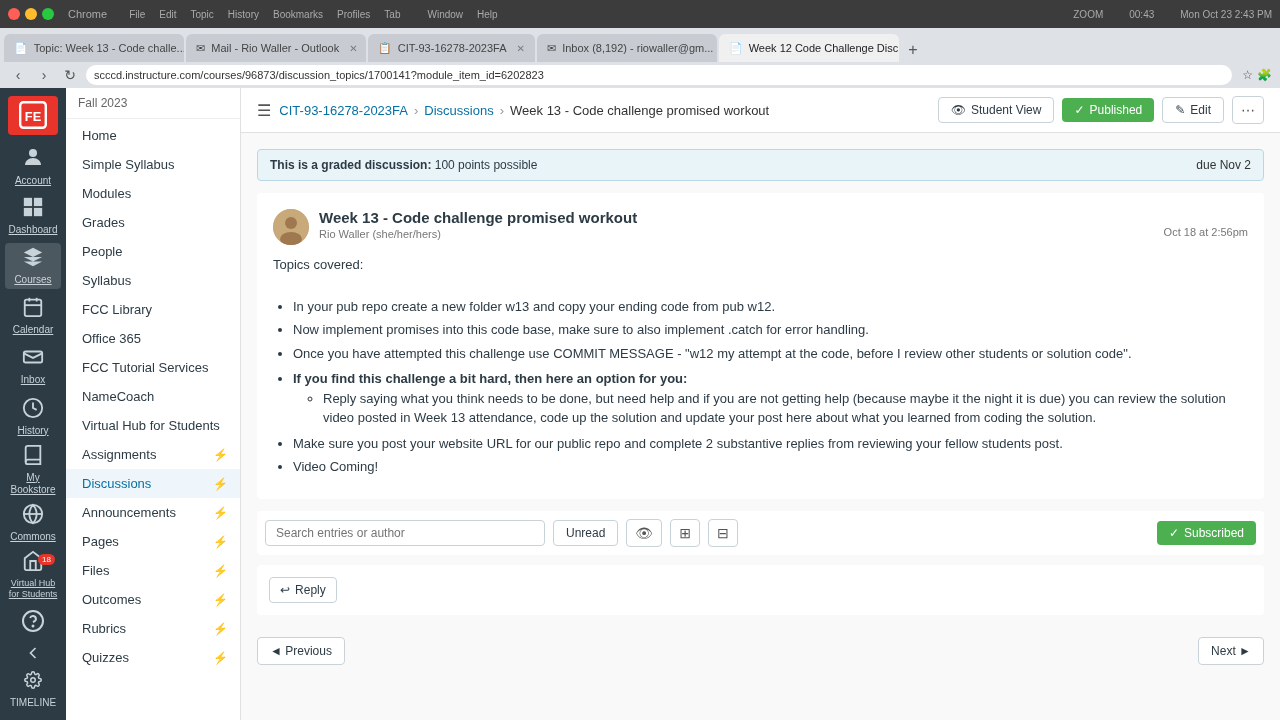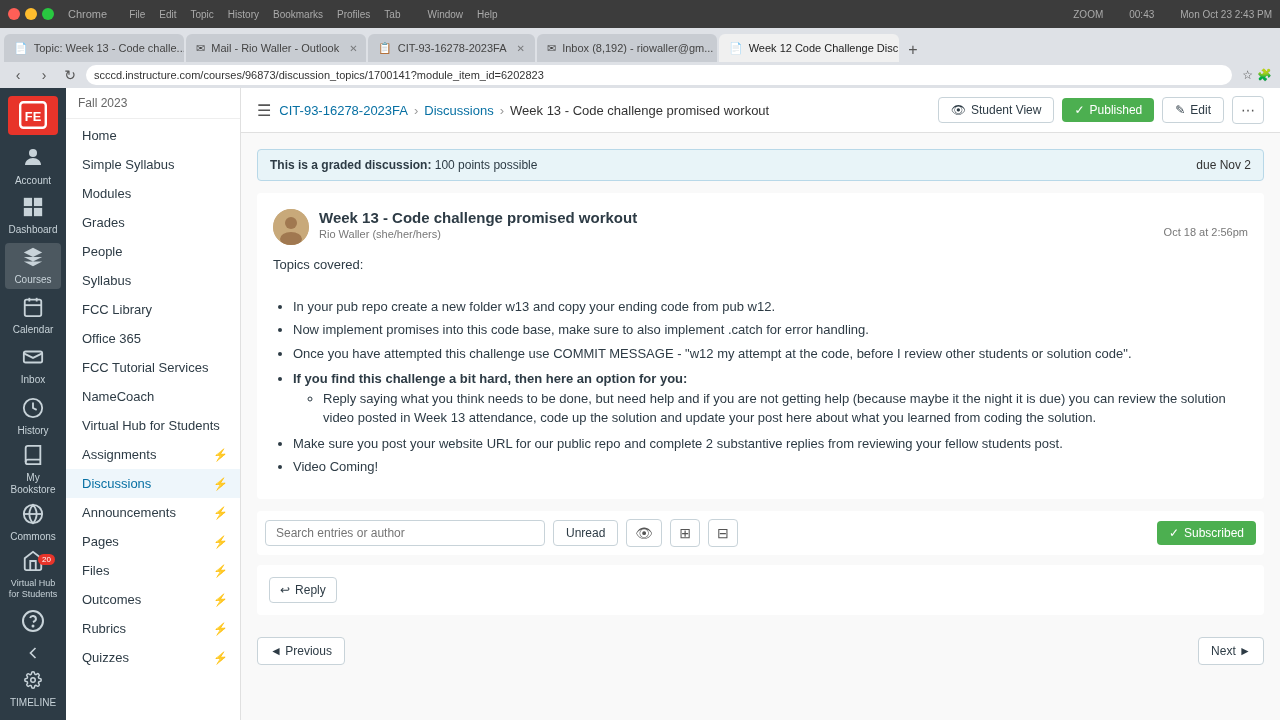--- a/index.html
+++ b/index.html
@@ -29,21 +29,21 @@
     
     .app-layout { display: flex; height: 632px; background: #fff; }
 
     
     .sidebar-left { width: 66px; background: #2d3b45; display: flex; flex-direction: column; align-items: center; padding: 8px 0; gap: 4px; flex-shrink: 0; }
     .sidebar-logo { width: 50px; height: 50px; background: #e8342a; border-radius: 4px; display: flex; align-items: center; justify-content: center; margin-bottom: 4px; }
     .sidebar-logo svg { width: 32px; height: 32px; fill: white; }
     .sidebar-item { width: 56px; height: 60px; display: flex; flex-direction: column; align-items: center; justify-content: center; gap: 3px; cursor: pointer; border-radius: 4px; color: #c8d3d9; text-decoration: none; }
     .sidebar-item.active { background: rgba(255,255,255,0.15); }
     .sidebar-item-icon { font-size: 20px; line-height: 1; }
-    .sidebar-item-label { font-size: 10px; text-align: center; line-height: 1.2; }
+    .sidebar-item-label { font-size: 10px; text-align: center; line-height: 1.2; text-decoration: underline; }
     .sidebar-bottom-icon { width: 36px; height: 36px; display: flex; align-items: center; justify-content: center; cursor: pointer; color: #c8d3d9; border-radius: 4px; font-size: 18px; }
 
     
     .sidebar-secondary { width: 175px; background: #fff; border-right: 1px solid #e0e0e0; overflow-y: auto; flex-shrink: 0; }
     .sidebar-secondary-header { padding: 8px 12px; font-size: 12px; color: #666; border-bottom: 1px solid #eee; }
     .sidebar-nav-item { padding: 7px 12px 7px 16px; font-size: 13px; color: #2d3b45; cursor: pointer; display: flex; align-items: center; justify-content: space-between; }
     .sidebar-nav-item.active { background: #eef6fb; color: #0770a3; }
     .sidebar-nav-section { padding: 2px 0; }
 
     
@@ -274,21 +274,21 @@
         <svg width="22" height="22" viewBox="0 0 24 24" fill="none" stroke="#c8d3d9" stroke-width="2">
             <circle cx="12" cy="12" r="10"></circle>
             <line x1="2" y1="12" x2="22" y2="12"></line>
             <path d="M12 2a15.3 15.3 0 014 10 15.3 15.3 0 01-4 10 15.3 15.3 0 01-4-10 15.3 15.3 0 014-10z"></path>
           </svg>
       </div>
       <span class="sidebar-item-label">Commons</span>
     </div>
 
     <div class="sidebar-item" style="position:relative;">
-      <div style="position:absolute; top:4px; right:6px; background:#e8342a; color:white; font-size:8px; border-radius:8px; padding:1px 4px;">20</div>
+      <div style="position:absolute; top:4px; right:6px; background:#e8342a; color:white; font-size:8px; border-radius:8px; padding:1px 4px;">18</div>
       <div class="sidebar-item-icon">
         <svg width="22" height="22" viewBox="0 0 24 24" fill="none" stroke="#c8d3d9" stroke-width="2">
             <path d="M3 9l9-7 9 7v11a2 2 0 01-2 2H5a2 2 0 01-2-2z"></path>
             <polyline points="9,22 9,12 15,12 15,22"></polyline>
           </svg>
       </div>
       <span class="sidebar-item-label" style="font-size:9px; text-align:center;">Virtual Hub<br>for Students</span>
     </div>
 
     <div style="flex:1;"></div>

